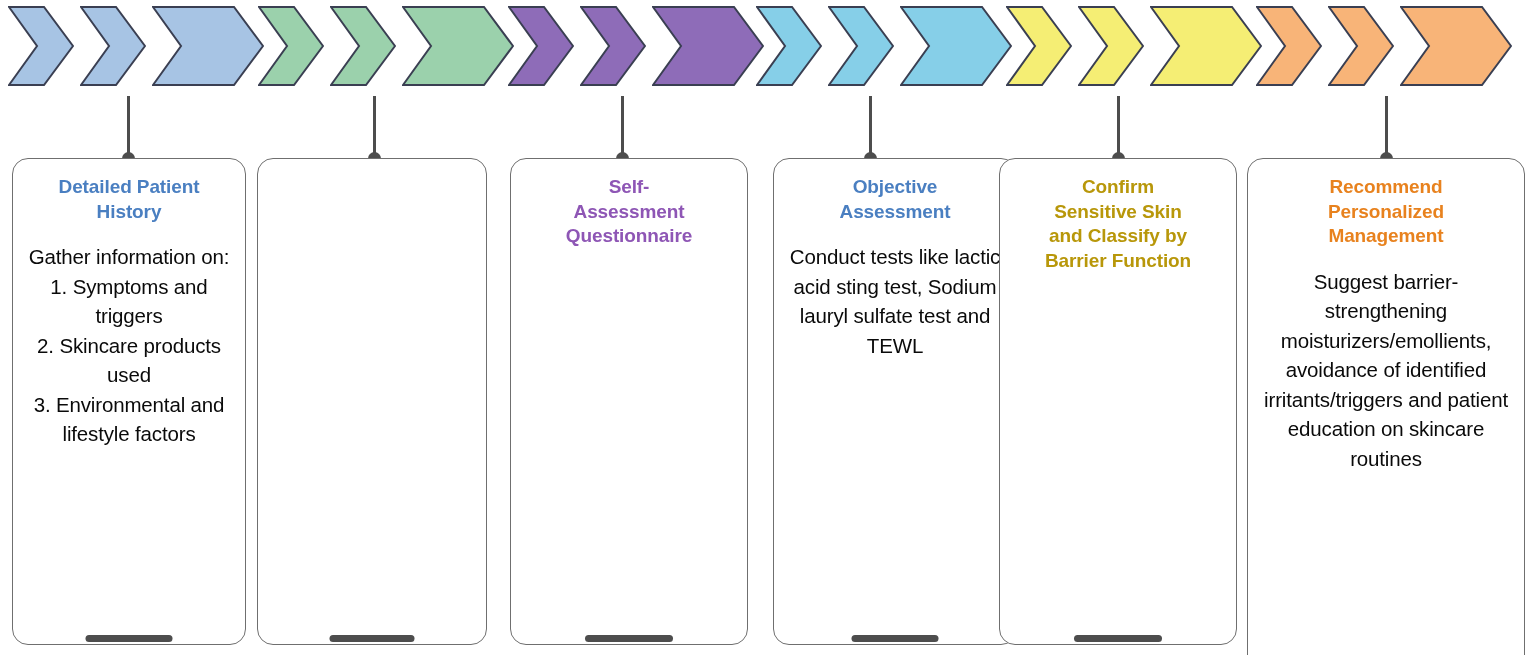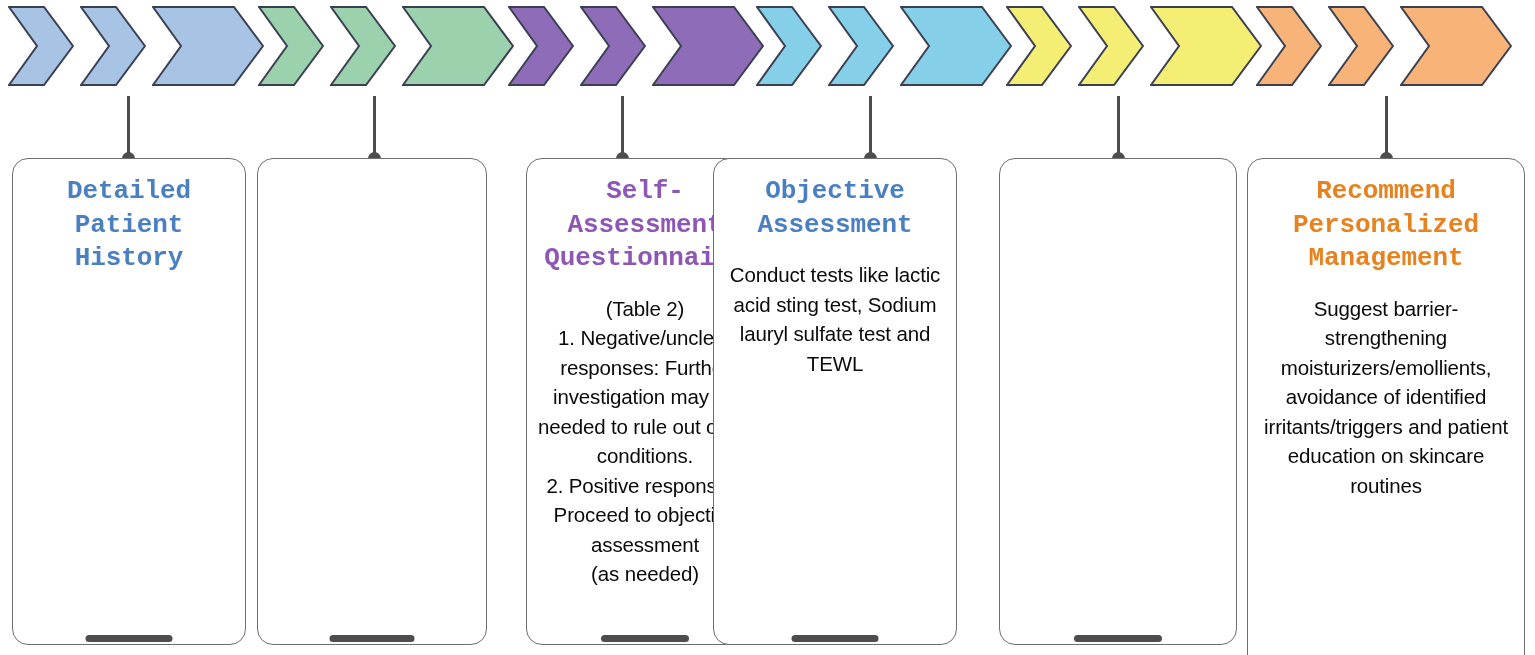--- a/index.html
+++ b/index.html
@@ -59,26 +59,25 @@
     box-sizing: border-box;
     background: #ffffff;
     border: 1.6px solid #6f6f6f;
     border-radius: 16px;
     padding: 16px 10px 0 10px;
     text-align: center;
     overflow: hidden;
   }
   .card-title {
     font-weight: bold;
-    font-size: 26px;
+    font-size: 19px;
     line-height: 1.29;
     letter-spacing: -0.1px;
     margin: 0 0 18px 0;
     white-space: pre-line;
-    font-family: Liberation Mono, monospace;
   }
   .card-body {
     font-size: 20.5px;
     line-height: 1.44;
     color: #0a0a0a;
     margin: 0;
     white-space: pre-line;
     letter-spacing: -0.15px;
   }
   .card-handle {
@@ -213,42 +212,46 @@
       <div class="connector" style="left: 1117px; top: 96px; height: 64px;"></div>
       <div class="connector-dot" style="left: 1112px; top: 152px;"></div>
       <div class="connector" style="left: 1385px; top: 96px; height: 64px;"></div>
       <div class="connector-dot" style="left: 1380px; top: 152px;"></div>
     </div>
 
   <div id="cards">
       <div class="card" style="left: 12px; top: 158px; width: 234px; height: 487px;">
         <div class="card-title" style="color: rgb(74, 127, 193);">Detailed Patient
 History</div>
+        <div class="card-body">Gather information on:
+1. Symptoms and triggers
+2. Skincare products used
+3. Environmental and lifestyle factors</div>
         <div class="card-handle" style="width: 87px;"></div>
       </div>
       <div class="card" style="left: 257px; top: 158px; width: 230px; height: 487px;">
         <div class="card-handle" style="width: 85px;"></div>
       </div>
-      <div class="card" style="left: 526px; top: 158px; width: 238px; height: 487px;">
+      <div class="card" style="left: 510px; top: 158px; width: 238px; height: 487px;">
         <div class="card-title" style="color: rgb(142, 86, 181);">Self-
 Assessment
 Questionnaire</div>
-        <div class="card-body">(Table 2)
-1. Negative/unclear responses: Further investigation may be needed to rule out other conditions.
-2. Positive responses: Proceed to objective assessment
-(as needed)</div>
         <div class="card-handle" style="width: 88px;"></div>
       </div>
-      <div class="card" style="left: 713px; top: 158px; width: 244px; height: 487px;">
+      <div class="card" style="left: 773px; top: 158px; width: 244px; height: 487px;">
         <div class="card-title" style="color: rgb(74, 127, 193);">Objective
 Assessment</div>
         <div class="card-body">Conduct tests like lactic acid sting test, Sodium lauryl sulfate test and TEWL</div>
         <div class="card-handle" style="width: 87px;"></div>
       </div>
       <div class="card" style="left: 999px; top: 158px; width: 238px; height: 487px;">
+        <div class="card-title" style="color: rgb(184, 151, 10);">Confirm
+Sensitive Skin
+and Classify by
+Barrier Function</div>
         <div class="card-handle" style="width: 88px;"></div>
       </div>
       <div class="card" style="left: 1247px; top: 158px; width: 278px; height: 558px;">
         <div class="card-title" style="color: rgb(232, 130, 30);">Recommend
 Personalized
 Management</div>
         <div class="card-body">Suggest barrier-strengthening moisturizers/emollients, avoidance of identified irritants/triggers and patient education on skincare routines</div>
         <div class="card-handle" style="width: 103px;"></div>
       </div>
     </div>

